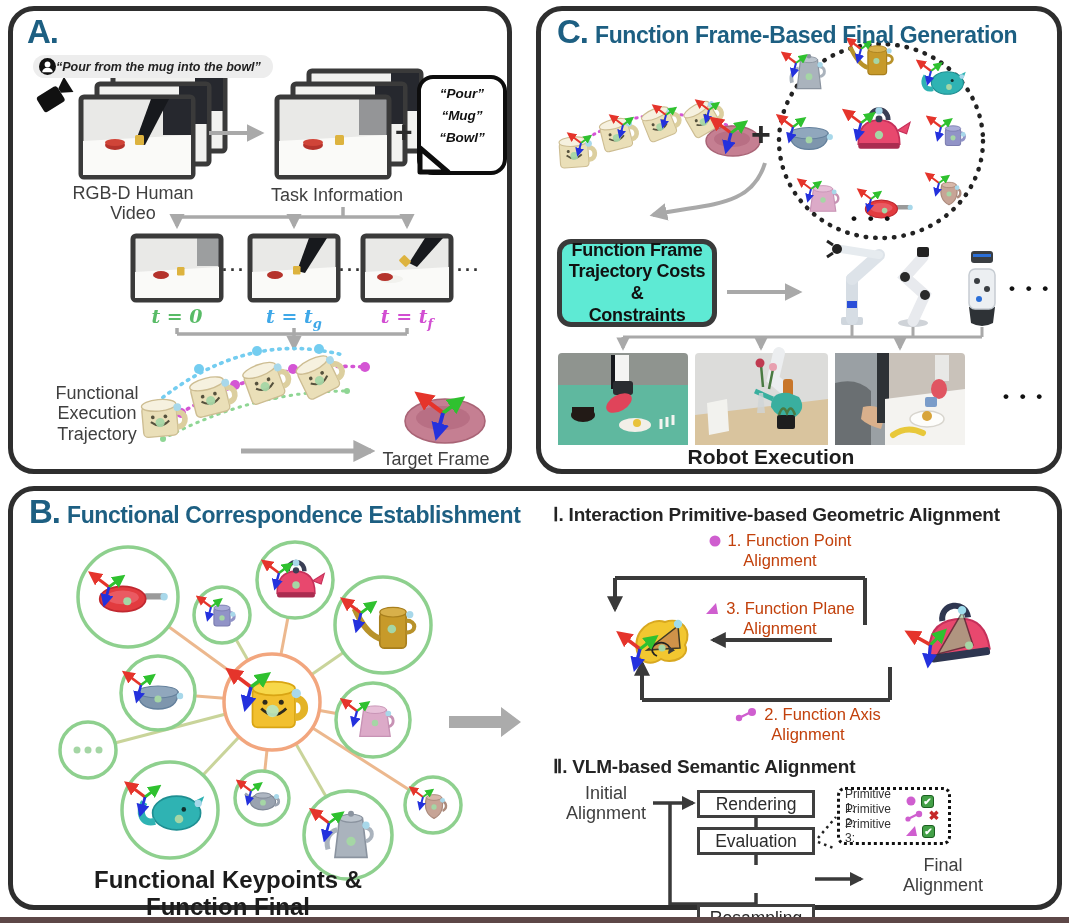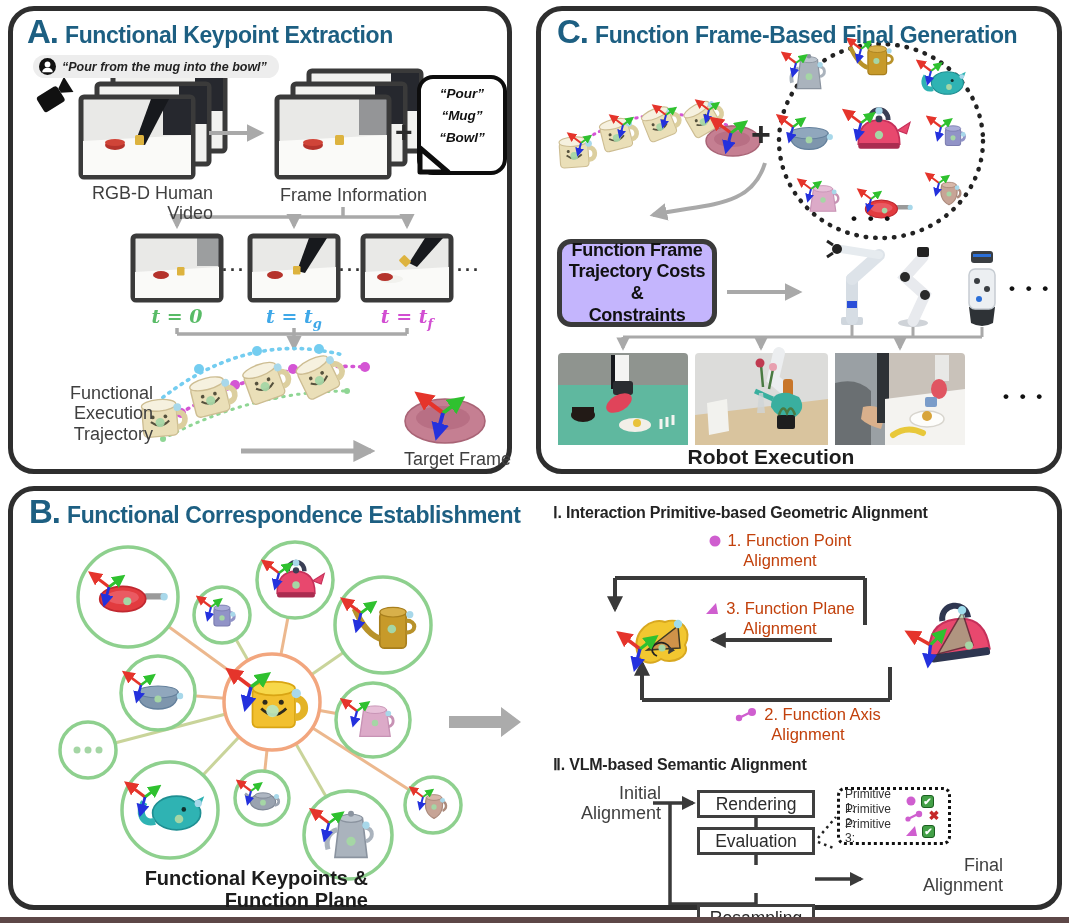--- a/index.html
+++ b/index.html
@@ -3,55 +3,55 @@
 <meta charset="utf-8">
 <style>
   html,body{margin:0;padding:0;background:#fff;}
   .fig{position:relative;width:1069px;height:923px;background:#fff;overflow:hidden;
        font-family:"Liberation Sans",sans-serif;}
   .panel{position:absolute;background:#fff;border:5px solid #2e2e2e;border-radius:26px;box-sizing:border-box;}
   .layer{position:absolute;left:0;top:0;pointer-events:none;}
   .hdr{position:absolute;display:flex;align-items:baseline;gap:7px;color:#1d5f82;font-weight:700;white-space:nowrap;}
   .hdr .letter{font-size:33px;letter-spacing:-1px;}
   .hdr .title{font-size:23px;letter-spacing:-0.4px;}
-  .lbl{position:absolute;color:#3f3f3f;font-size:18px;line-height:1.13;text-align:right;}
+  .lbl{position:absolute;color:#3f3f3f;font-size:18px;line-height:1.13;text-align:center;}
   .lbl span{display:block;}
   .blk{position:absolute;color:#1c1c1c;font-weight:700;text-align:center;line-height:1.12;}
-  .quote-pill{position:absolute;left:20px;top:44px;display:flex;align-items:center;gap:6px;
+  .quote-pill{position:absolute;left:20px;top:44px;display:flex;align-items:center;
       background:#ededed;border-radius:13px;padding:3px 12px 3px 6px;}
   .quote-pill .qt{font-size:12.5px;font-weight:700;font-style:italic;color:#222;}
   .plus{position:absolute;font-size:30px;font-weight:700;color:#2b2b2b;}
   .note{position:absolute;left:404px;top:64px;width:90px;height:100px;border:4.5px solid #0d0d0d;
       border-radius:16px;box-sizing:border-box;background:#fff;}
   .note .nl{font-size:13.5px;font-weight:700;font-style:italic;color:#111;text-align:center;margin-top:7px;}
   .dots{position:absolute;font-weight:700;color:#333;letter-spacing:3px;}
   .t-label{position:absolute;width:90px;text-align:center;font-family:"DejaVu Serif",serif;
       font-style:italic;font-weight:700;font-size:19px;}
   .t-label sub{font-size:13px;}
   .tc0{color:#58bb66}.tc1{color:#3fa8e8}.tc2{color:#d24ed2}
   .costbox{position:absolute;left:16px;top:228px;width:160px;height:88px;border:5px solid #3a3a3a;
       border-radius:14px;box-sizing:border-box;display:flex;flex-direction:column;justify-content:center;
-      background:#c4b5fd;}
+      background:#5eead4;}
   .costbox div{font-size:18px;font-weight:700;color:#111;text-align:center;line-height:1.2;letter-spacing:-0.3px;}
-  .sec-title{position:absolute;font-size:16px;font-weight:700;color:#242424;white-space:nowrap;letter-spacing:-0.2px;}
+  .sec-title{position:absolute;font-size:19px;font-weight:700;color:#242424;white-space:nowrap;letter-spacing:-0.2px;}
   .step{position:absolute;text-align:center;font-size:16.5px;color:#c2410c;line-height:1.2;}
   .step .row1{display:flex;align-items:center;justify-content:center;gap:7px;}
   .flowbox{position:absolute;width:118px;height:28px;border:3px solid #3f3f3f;background:#fff;
       box-sizing:border-box;display:flex;align-items:center;justify-content:center;font-size:17.5px;color:#2b2b2b;}
   .dotbox{position:absolute;left:824px;top:296px;width:114px;height:58px;border:3px dotted #111;
       border-radius:8px;box-sizing:border-box;background:#fff;padding:4px 5px;display:flex;
       flex-direction:column;justify-content:space-between;}
   .prow{display:flex;align-items:center;gap:4px;height:14px;}
   .prow .plab{font-size:12px;font-weight:400;color:#333;flex:0 0 56px;}
   .pass{display:inline-block;width:13px;height:13px;background:#43a047;border:1px solid #1b5e20;border-radius:3px;
       color:#fff;font-size:10px;line-height:12px;text-align:center;font-weight:700;box-sizing:border-box;}
   .fail{display:inline-block;width:14px;height:14px;color:#c62828;font-size:13px;line-height:13px;
       text-align:center;font-weight:900;}
   .bottom-strip{position:absolute;left:0;top:917px;width:1069px;height:6px;background:#5d4747;}
-  .netlbl{font-size:20px;text-align:right;}
+  .netlbl{font-size:24px;}
 </style>
 </head>
 <body>
 
 <div class="fig">
 
 <svg width="0" height="0" style="position:absolute" aria-hidden="true">
 <defs>
   <marker id="mGray" viewBox="0 0 10 10" refX="8" refY="5" markerWidth="4.4" markerHeight="4.4" orient="auto-start-reverse">
           <path d="M0,0L10,5L0,10z" fill="#a9a9a9"></path>
@@ -296,38 +296,37 @@
 
     <g>
       <ellipse cx="432" cy="410" rx="40" ry="22" fill="#c57f92" stroke="#a96476" stroke-width="1.6"></ellipse>
       <ellipse cx="430" cy="407" rx="27" ry="12" fill="#b86f84"></ellipse>
       <use href="#triad" transform="translate(430,402) scale(1.5)"></use>
     </g>
   </svg>
 
   <div class="hdr" style="left:14px;top:2px">
     <span class="letter">A.</span>
-    <span class="title">Functional Keypoint Extraction</span>
   </div>
 
   <div class="quote-pill">
     <svg width="17" height="17" viewBox="0 0 16 16">
       <circle cx="8" cy="8" r="8" fill="#111"></circle>
       <circle cx="8" cy="6" r="2.7" fill="#fff"></circle>
       <path d="M3,13.4 a5,4.2 0 0 1 10,0" fill="#fff"></path>
     </svg>
     <span class="qt">“Pour from the mug into the bowl”</span>
   </div>
 
   <div class="lbl" style="left:40px;top:172px;width:160px;">
     <span>RGB-D Human</span>
         <span>Video</span>
   </div>
   <div class="lbl" style="left:234px;top:174px;width:180px;">
-    <span>Frame Information</span>
+    <span>Task Information</span>
   </div>
 
   <div class="plus" style="left:382px;top:104px;">+</div>
 
   <div class="note">
     <div class="nl">“Pour”</div>
     <div class="nl">“Mug”</div>
     <div class="nl">“Bowl”</div>
     <svg width="36" height="32" style="position:absolute;left:-5px;bottom:-5px">
       <path d="M4,28 L32,28 L4,4 Z" fill="#fff" stroke="#0d0d0d" stroke-width="5" stroke-linejoin="round"></path>
@@ -640,21 +639,21 @@
     </g>
   </svg>
 
   <div class="hdr" style="left:16px;top:2px">
     <span class="letter">B.</span>
     <span class="title">Functional Correspondence Establishment</span>
   </div>
 
   <div class="blk netlbl" style="left:75px;top:376px;width:280px;">
     <div>Functional Keypoints &amp;</div>
-    <div>Function Plane</div>
+    <div>Function Final</div>
   </div>
 
   <div class="sec-title" style="left:540px;top:12px;">Ⅰ. Interaction Primitive-based Geometric Alignment</div>
 
   <div class="step" style="left:672px;top:40px;width:190px;">
     <div class="row1">
       <svg width="12" height="12">
             <circle cx="6" cy="6" r="5.5" fill="#cf5ecf"></circle>
           </svg>
       <span>1. Function Point</span>

